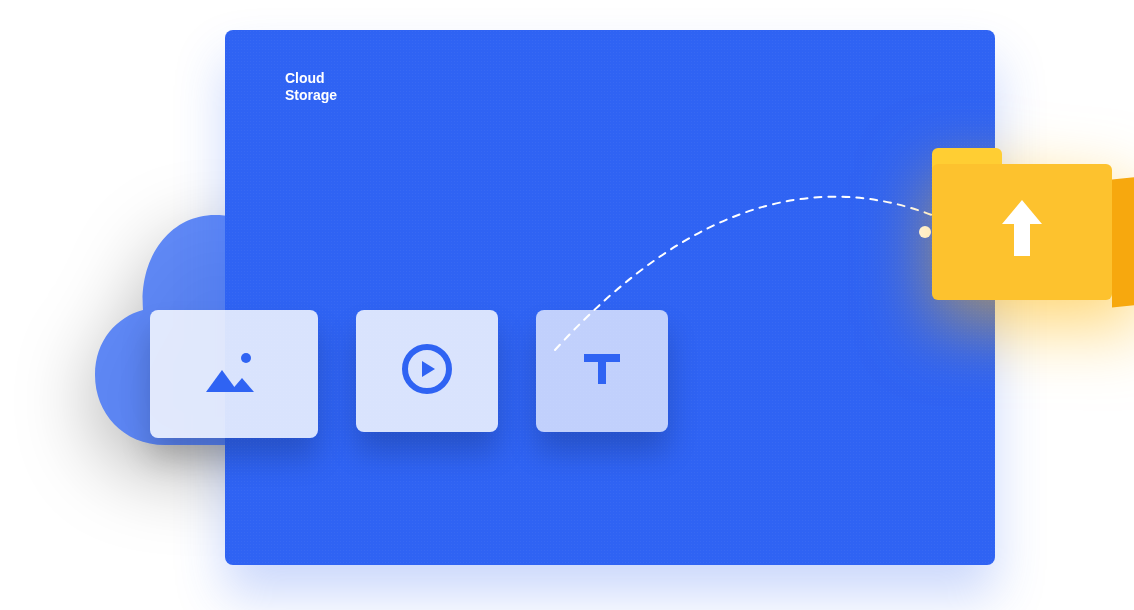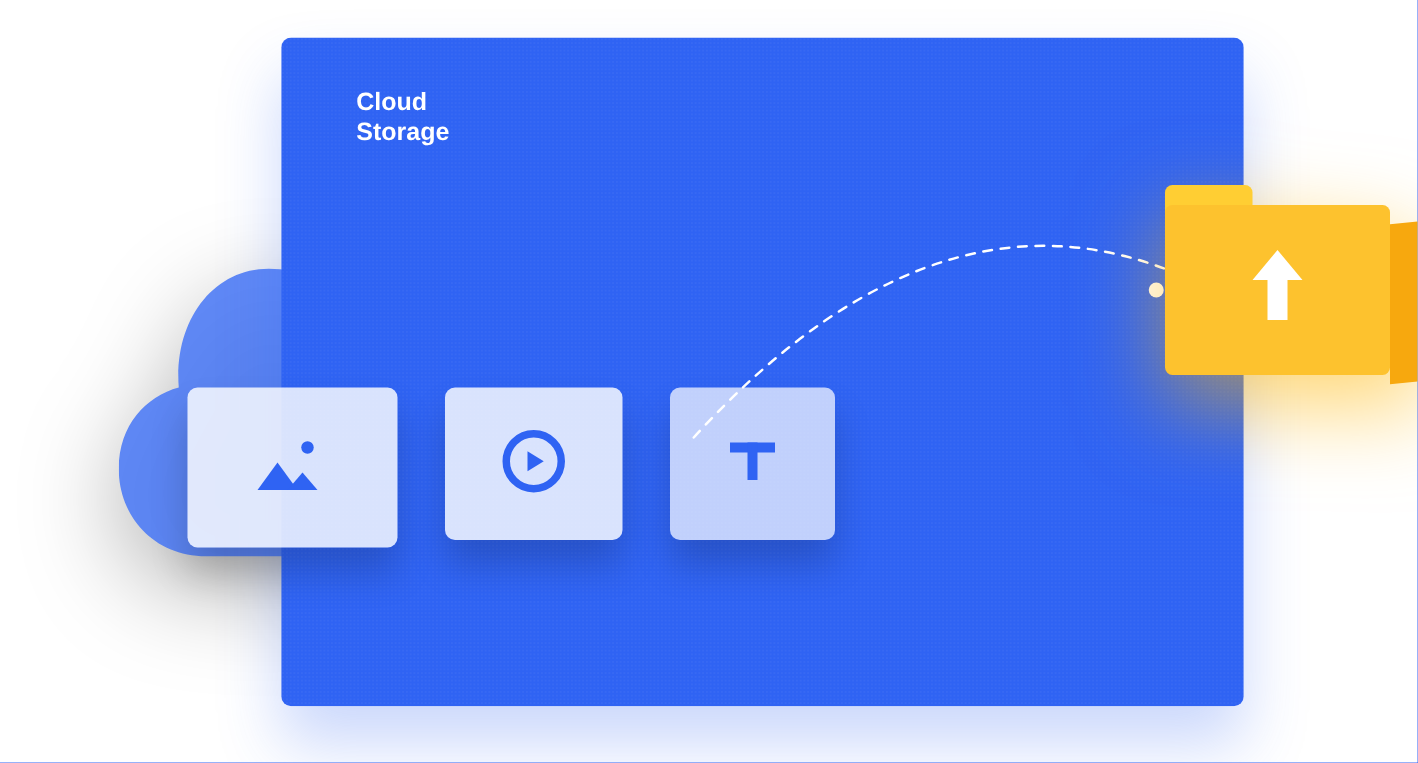--- a/index.html
+++ b/index.html
@@ -64,21 +64,21 @@
       font-weight: 800;
       font-style: italic;
       color: transparent;
       -webkit-text-stroke: 1px rgba(255,255,255,0.35);
       letter-spacing: -6px;
       line-height: 1;
     }
     
     .header-title {
       color: white;
-      font-size: 20px;
+      font-size: 14px;
       font-weight: 700;
       line-height: 1.2;
       margin-left: -8px;
       margin-top: -8px;
     }
     
     .arc-path {
       position: absolute;
       left: 320px;
       top: 120px;

